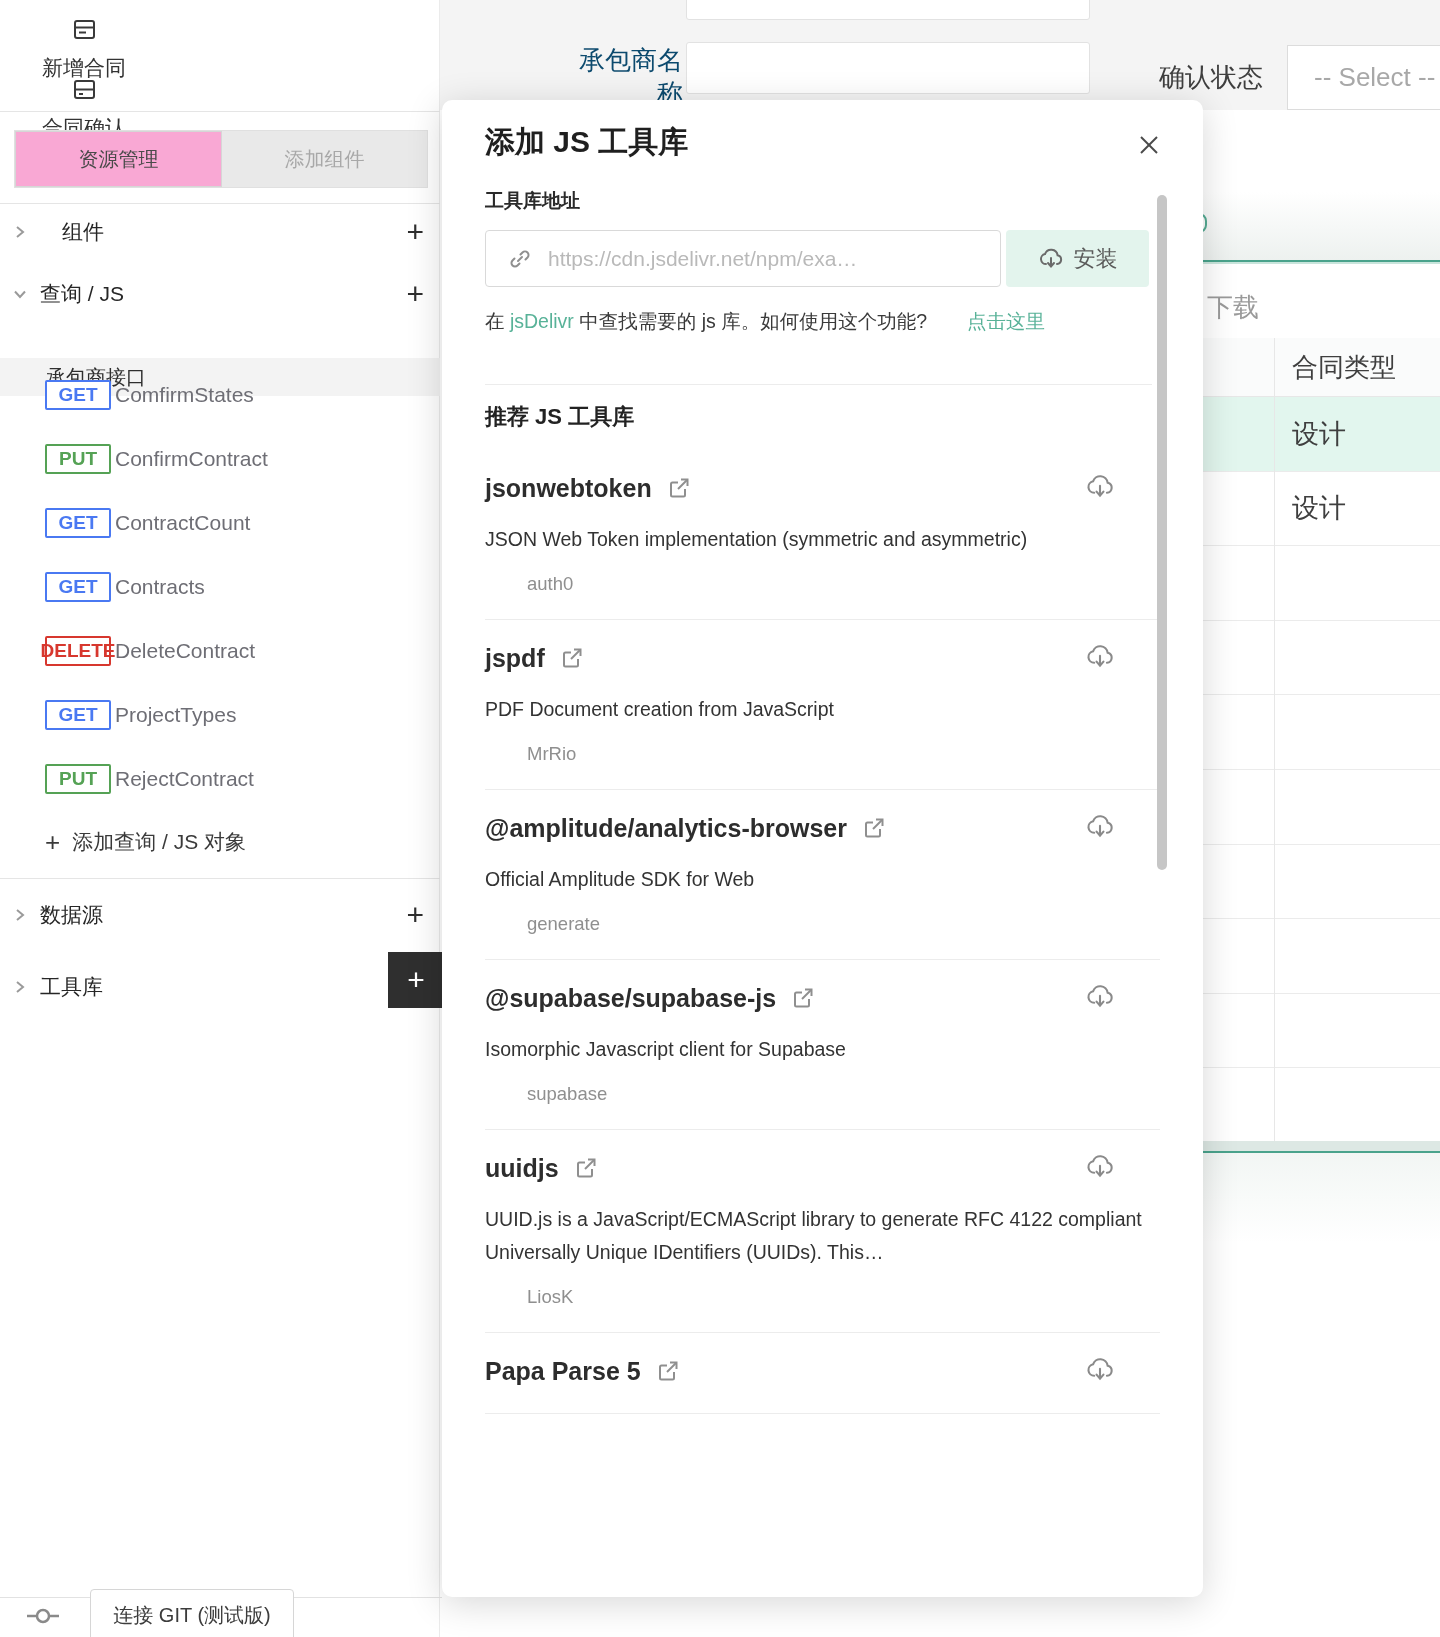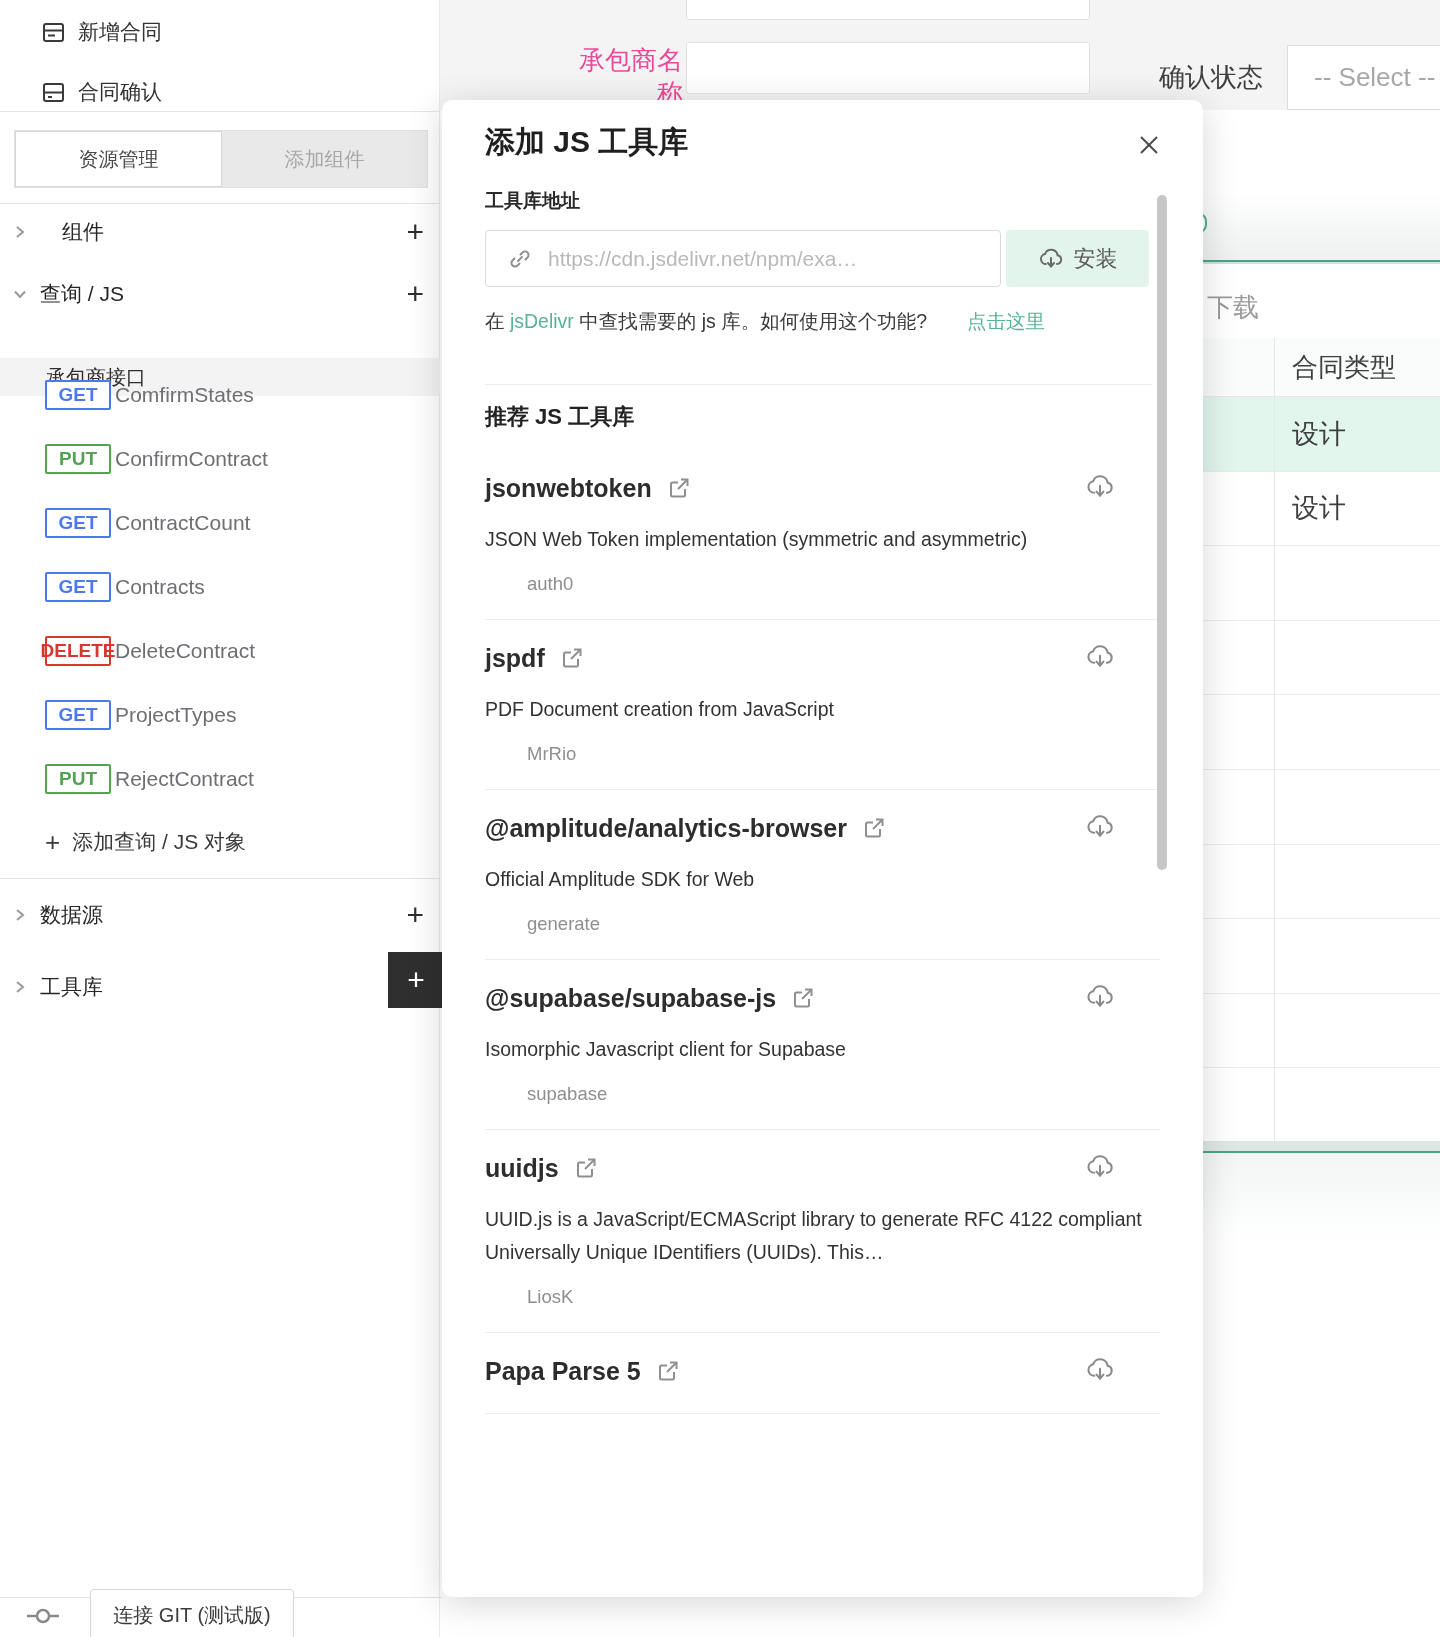--- a/index.html
+++ b/index.html
@@ -4,48 +4,48 @@
 <style>
   * { margin:0; padding:0; box-sizing:border-box; }
   html,body { width:1440px; height:1637px; }
   body { font-family:"Liberation Sans","DejaVu Sans",sans-serif; background:#fff; overflow:hidden; position:relative; }
   .abs { position:absolute; }
 
   
   #bg-top-strip { left:440px; top:0; width:1000px; height:110px; background:#f4f4f4; }
   .bg-input { background:#fff; border:1px solid #e2e2e2; border-radius:3px; }
   #bg-input-a { left:686px; top:-36px; width:404px; height:56px; }
-  #bg-contractor-label { left:575px; top:44px; width:108px; text-align:right; font-size:26px; color:#ec4899; line-height:33px; }
+  #bg-contractor-label { left:575px; top:44px; width:108px; text-align:right; font-size:26px; color:#0c4a6e; line-height:33px; }
   #bg-input-b { left:686px; top:42px; width:404px; height:52px; }
   #bg-confirm-label { left:1135px; top:60px; width:128px; text-align:right; font-size:26px; color:#3f3f3f; }
   #bg-select { left:1287px; top:45px; width:170px; height:65px; background:#fff; border:1px solid #dcdcdc; display:flex; align-items:center; padding-left:26px; font-size:26px; color:#a8a8a8; }
   #bg-right-panel { left:1203px; top:110px; width:237px; height:1527px; background:#fff; }
   #bg-grad-strip { left:1203px; top:192px; width:237px; height:68px; background:linear-gradient(#ffffff,#edf1ef); }
   #bg-teal-frag { left:1180px; top:213px; width:27px; height:20px; border:2px solid #55ab93; border-radius:0 8px 8px 0; background:#fff; }
   #bg-teal-line-top { left:1203px; top:260px; width:237px; height:2px; background:#4aa38c; }
   #bg-teal-line-top2 { left:1203px; top:262px; width:237px; height:2px; background:#c9e5dc; }
   #bg-download { left:1207px; top:290px; font-size:26px; color:#9a9a9a; }
   #bg-table { left:1203px; top:338px; width:237px; }
   #bg-table-header { height:59px; background:#fafbfb; border-bottom:1px solid #e7e7e7; display:flex; align-items:center; padding-left:89px; font-size:26px; color:#3f3f3f; }
   .bg-row { height:74.6px; border-bottom:1px solid #ebebeb; display:flex; align-items:center; padding-left:89px; font-size:27px; color:#3f3f3f; }
   .bg-row.mint { background:#e2f6ee; }
   #bg-col-border { left:1274px; top:338px; width:1px; height:805px; background:#e7e7e7; }
   #bg-table-bottom-band { left:1203px; top:1141px; width:237px; height:10px; background:#dde8e4; }
   #bg-table-bottom-line { left:1203px; top:1151px; width:237px; height:2px; background:#4aa38c; }
   #bg-table-bottom-grad { left:1203px; top:1153px; width:237px; height:90px; background:linear-gradient(#f2f6f4,#ffffff); }
 
   
   #sidebar { left:0; top:0; width:440px; height:1637px; background:#fff; border-right:1px solid #ebebeb; }
-  .nav-item { position:absolute; left:42px; display:flex; align-items:center; gap:13px; font-size:21px; color:#333; }
+  .nav-item { position:absolute; left:42px; display:flex; align-items:center; gap:13px; font-size:21px; color:#333;flex-direction:column; }
   .nav-item svg { display:block; }
   #divider-1 { position:absolute; left:0; top:111px; width:440px; height:1px; background:#e5e5e5; }
   #divider-2 { position:absolute; left:0; top:203px; width:440px; height:1px; background:#e5e5e5; }
   #tab-control { position:absolute; left:14px; top:130px; width:414px; height:58px; background:#e9e9e9; border:1px solid #e0e0e0; display:flex; }
   .tab { flex:1; display:flex; align-items:center; justify-content:center; font-size:20px; }
-  .tab.active { background:#ffffff; border:1px solid #d6d6d6; color:#4a4a4a; }
+  .tab.active { background:#f9a8d4; border:1px solid #d6d6d6; color:#4a4a4a; }
   .tab.inactive { color:#a8a8a8; }
   .tree-row { position:absolute; left:0; width:440px; display:flex; align-items:center; }
   .tree-chevron { width:18px; margin-left:12px; color:#9a9a9a; display:flex; }
   .tree-label { margin-left:10px; font-size:21px; color:#262626; font-weight:500; }
   .tree-plus { position:absolute; right:16px; font-size:30px; font-weight:300; color:#2e2e2e; line-height:1; cursor:pointer; }
   #row-components { top:205px; height:54px;gap:22px; }
   #row-queryjs { top:266px; height:56px; }
   #row-group { top:325px; height:38px; background:#f3f3f3;margin-top:33px; }
   #row-group span { margin-left:46px; font-size:20px; color:#2f2f2f; }
   #api-list { position:absolute; left:0; top:363px; width:424px; }

